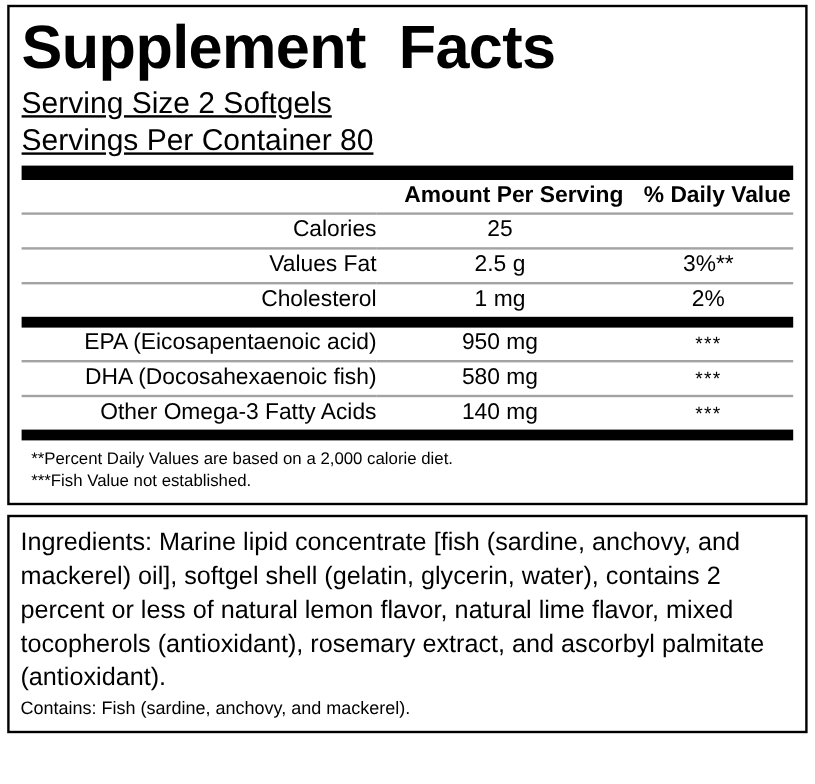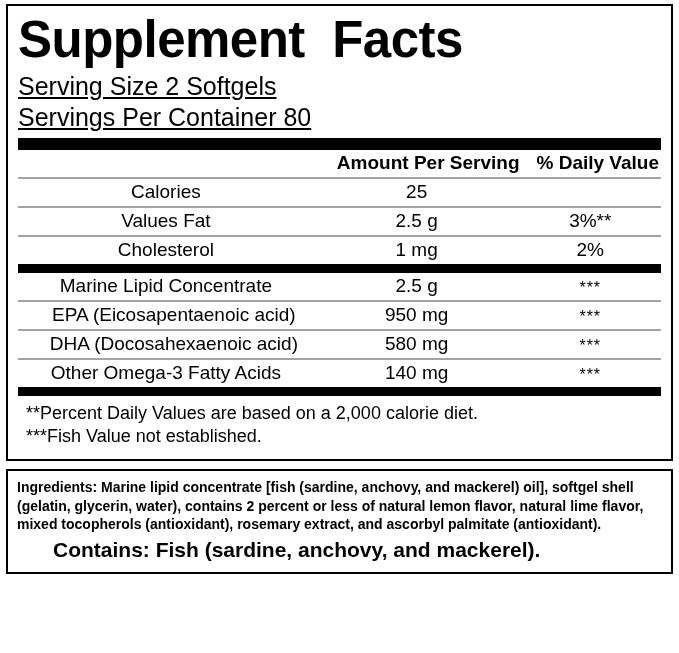--- a/index.html
+++ b/index.html
@@ -51,58 +51,56 @@
   }
   table.facts {
     width: 100%;
     border-collapse: collapse;
     font-size: 19px;
   }
   table.facts td {
     padding: 2px 0 3px 0;
     vertical-align: bottom;
   }
-  td.col-name { text-align: center; width: 46%; }
+  td.col-name { text-align: right; width: 46%; }
   td.col-amt  { text-align: center; width: 32%; }
   td.col-dv   { text-align: center; width: 22%; }
   .hdr td {
     font-weight: bold;
     font-size: 19px;
     padding-top: 3px;
     padding-bottom: 3px;
   }
   .hdr td.col-amt, .hdr td.col-dv { text-align: right; }
   .hdr td.col-dv { padding-right: 2px; }
   .row-line td {
     border-bottom: 2px solid #a3a3a3;
   }
   .row-noline td { border-bottom: none; }
   .indent { padding-left: 16px !important; margin-top: 12px; }
   .stars { font-size: 16px; letter-spacing: 1px; vertical-align: 2px; }
   .footnotes {
-    font-size: 18px;
+    font-size: 14px;
     line-height: 1.3;
     padding: 6px 2px 2px 4px;
   }
   .footnote { padding-left: 4px; }
   .panel-ingredients {
     margin-top: 8px;
     padding: 7px 9px 8px 9px;
   }
   .ingredients-text {
-    font-size: 14px;
+    font-size: 21px;
     line-height: 1.34;
-    font-weight: bold;
   }
   .contains {
-    font-size: 21px;
-    font-weight: bold;
+    font-size: 15px;
+    font-weight: normal;
     line-height: 1.34;
     margin-top: 2px;
-    margin-left: 36px;
   }
 </style>
 </head>
 <body>
 
 <div class="page">
 
   <div class="panel panel-main">
 
     <div class="title">Supplement  Facts</div>
@@ -138,31 +136,26 @@
           <td class="col-dv">2%</td>
         </tr>
       </tbody>
     </table>
 
     <div class="bar-medium"></div>
 
     <table class="facts">
       <tbody>
         <tr class="row-line">
-          <td class="col-name">Marine Lipid Concentrate</td>
-          <td class="col-amt">2.5 g</td>
-          <td class="col-dv stars">***</td>
-        </tr>
-        <tr class="row-line">
           <td class="col-name indent">EPA (Eicosapentaenoic acid)</td>
           <td class="col-amt">950 mg</td>
           <td class="col-dv stars">***</td>
         </tr>
         <tr class="row-line">
-          <td class="col-name indent">DHA (Docosahexaenoic acid)</td>
+          <td class="col-name indent">DHA (Docosahexaenoic fish)</td>
           <td class="col-amt">580 mg</td>
           <td class="col-dv stars">***</td>
         </tr>
         <tr class="row-noline">
           <td class="col-name">Other Omega-3 Fatty Acids</td>
           <td class="col-amt">140 mg</td>
           <td class="col-dv stars">***</td>
         </tr>
       </tbody>
     </table>

